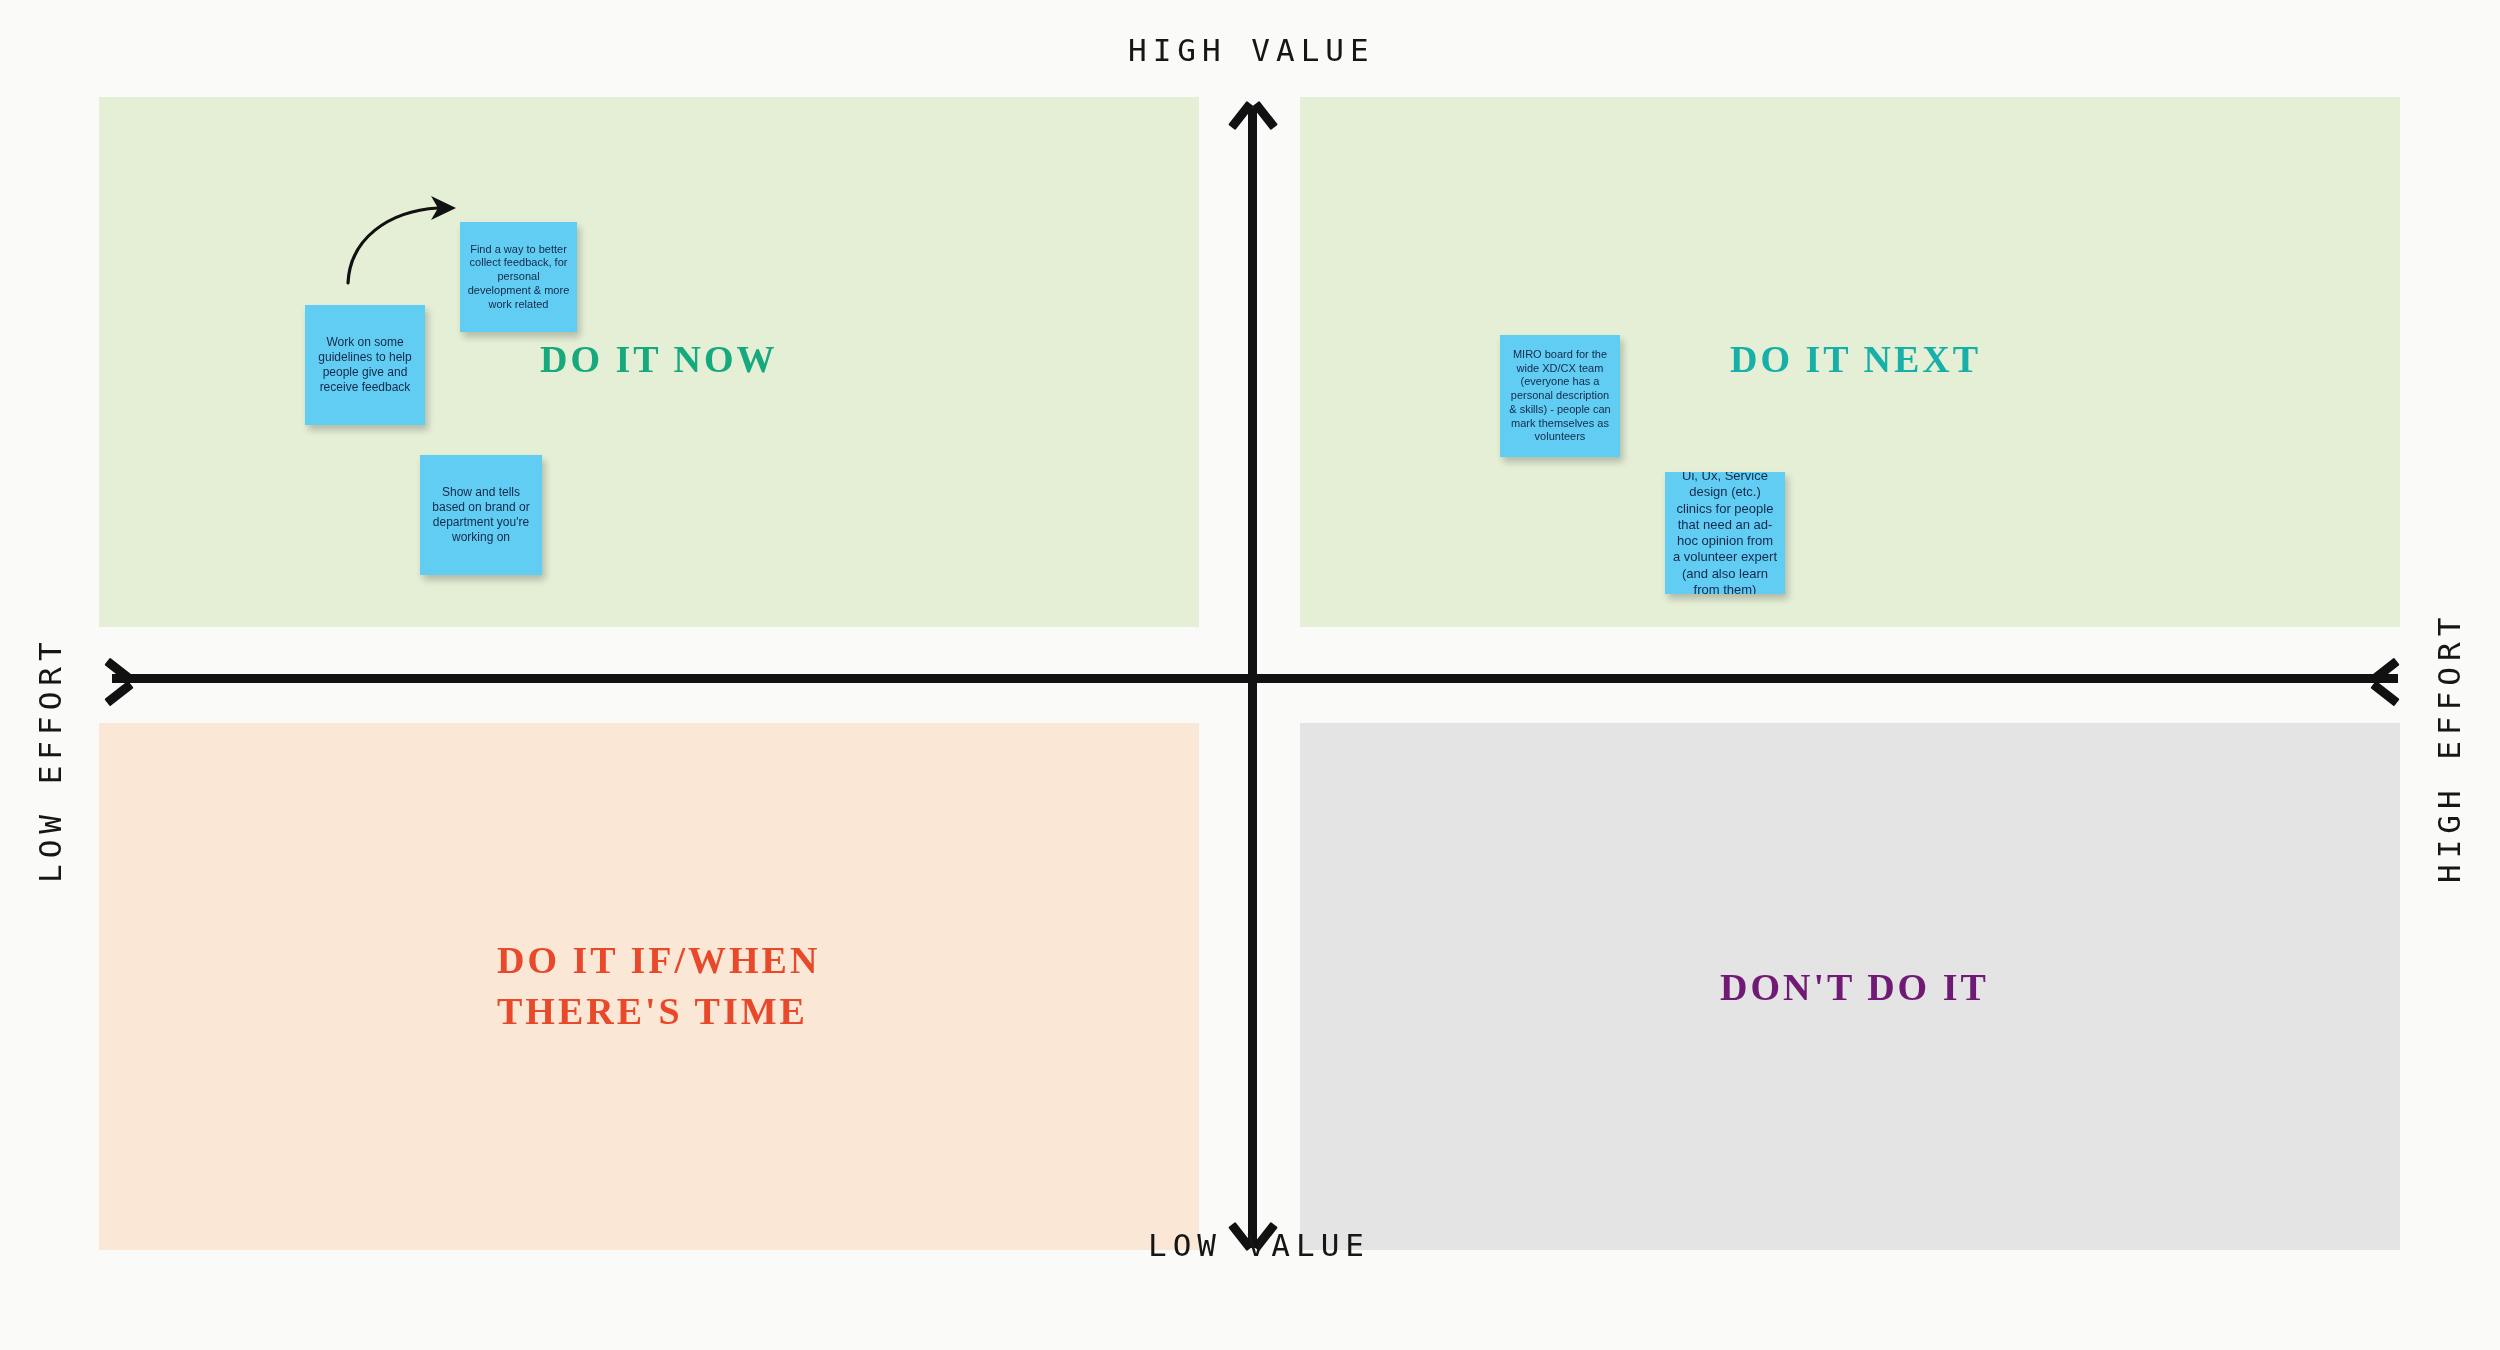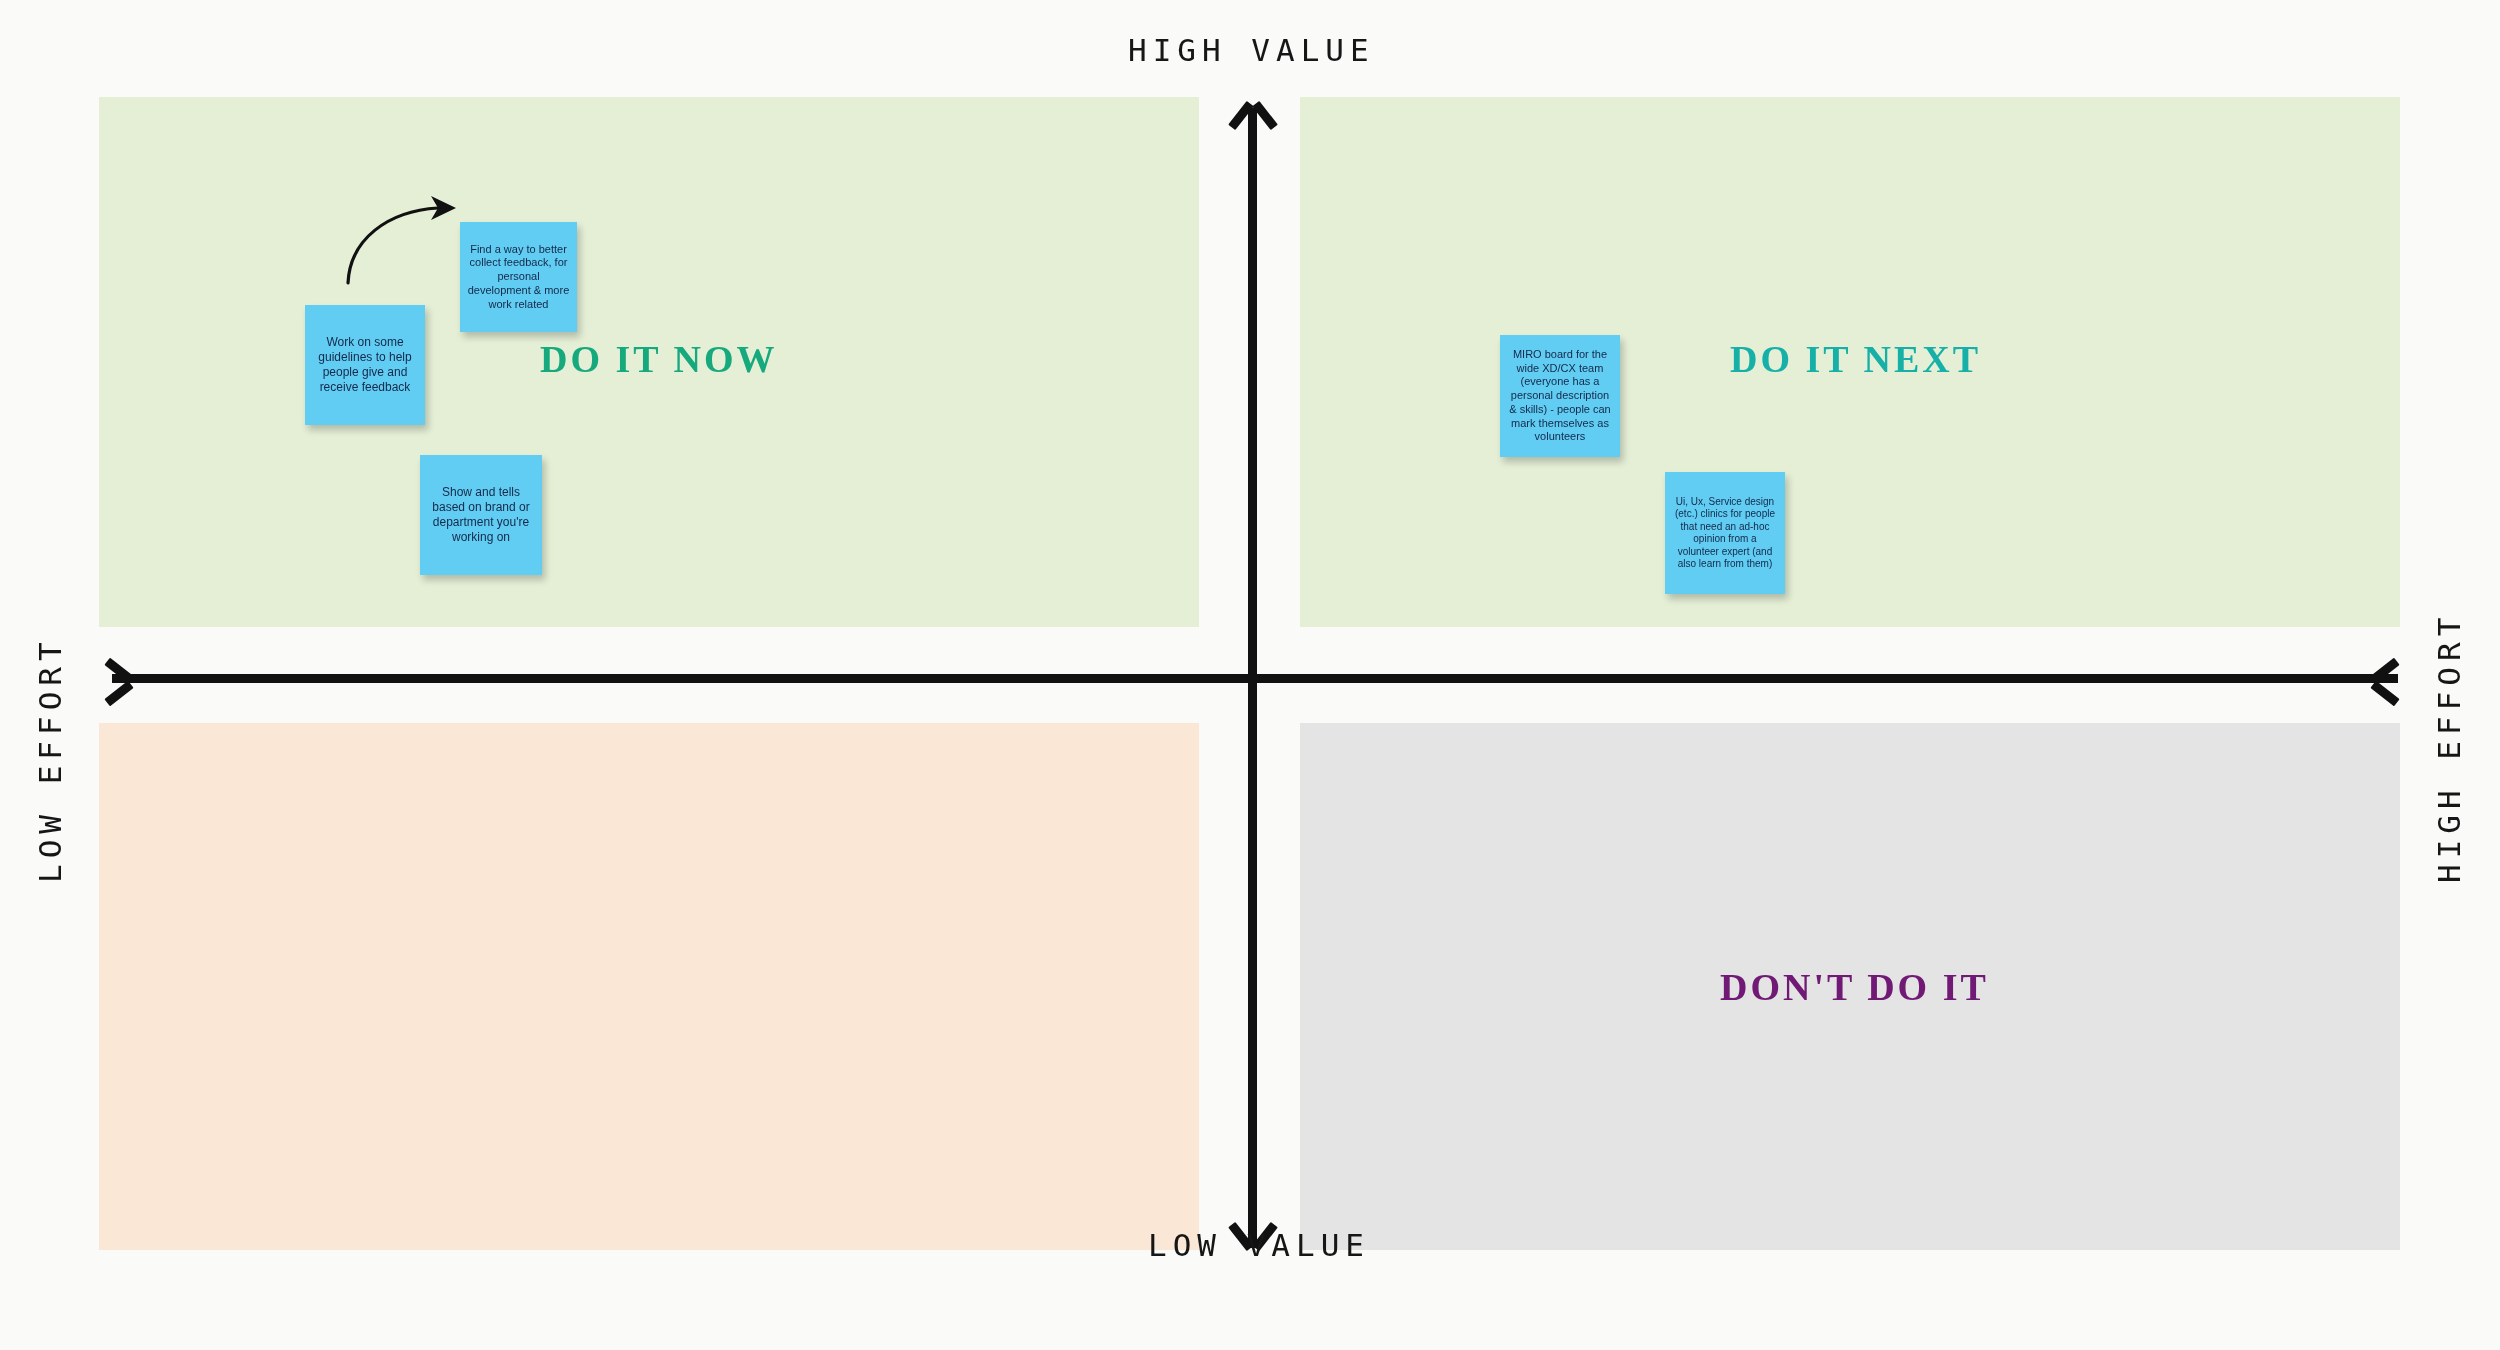--- a/index.html
+++ b/index.html
@@ -97,38 +97,40 @@
     padding: 6px 7px;
     box-shadow: 3px 5px 7px rgba(0,0,0,0.22);
     line-height: 1.25;
     overflow: hidden;
     margin-top: 40px;
   }
   #sticky-guidelines { left: 305px;  top: 265px; width: 120px; height: 120px; font-size: 12px; }
   #sticky-feedback   { left: 460px;  top: 182px; width: 117px; height: 110px; font-size: 11px; }
   #sticky-showtells  { left: 420px;  top: 415px; width: 122px; height: 120px; font-size: 12px; }
   #sticky-miro       { left: 1500px; top: 295px; width: 120px; height: 122px; font-size: 11px; }
-  #sticky-clinics    { left: 1665px; top: 432px; width: 120px; height: 122px; font-size: 10px; }
+  #sticky-clinics    { left: 1665px; top: 432px; width: 120px; height: 122px; font-size: 13px; }
   #sticky-teams      { left: 1192px; top: 619px; width: 120px; height: 118px; font-size: 11px; }
 
   
   #connector-arrow { position: absolute; left: 330px; top: 175px; width: 180px; height: 120px; }
 </style>
 </head>
 <body>
 
 <div id="board">
 
   <div class="quad" id="quad-do-it-now"></div>
   <div class="quad" id="quad-do-it-next"></div>
   <div class="quad" id="quad-if-when-time"></div>
   <div class="quad" id="quad-dont-do-it"></div>
 
   <div class="quad-label" id="label-do-it-now">DO IT NOW</div>
   <div class="quad-label" id="label-do-it-next">DO IT NEXT</div>
+  <div class="quad-label" id="label-if-when-time">DO IT IF/WHEN
+THERE'S TIME</div>
   <div class="quad-label" id="label-dont-do-it">DON'T DO IT</div>
 
   <div id="axis-vertical-line"></div>
   <div id="axis-horizontal-line"></div>
 
   <div class="arrowhead" id="arrow-up">
       <span class="a"></span>
       <span class="b"></span>
     </div>
   <div class="arrowhead" id="arrow-down">

